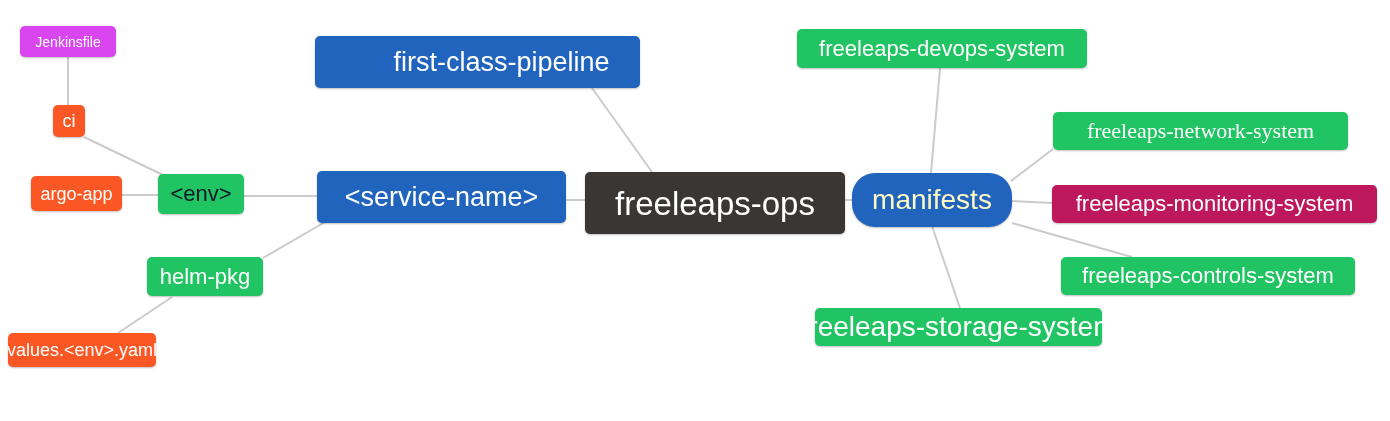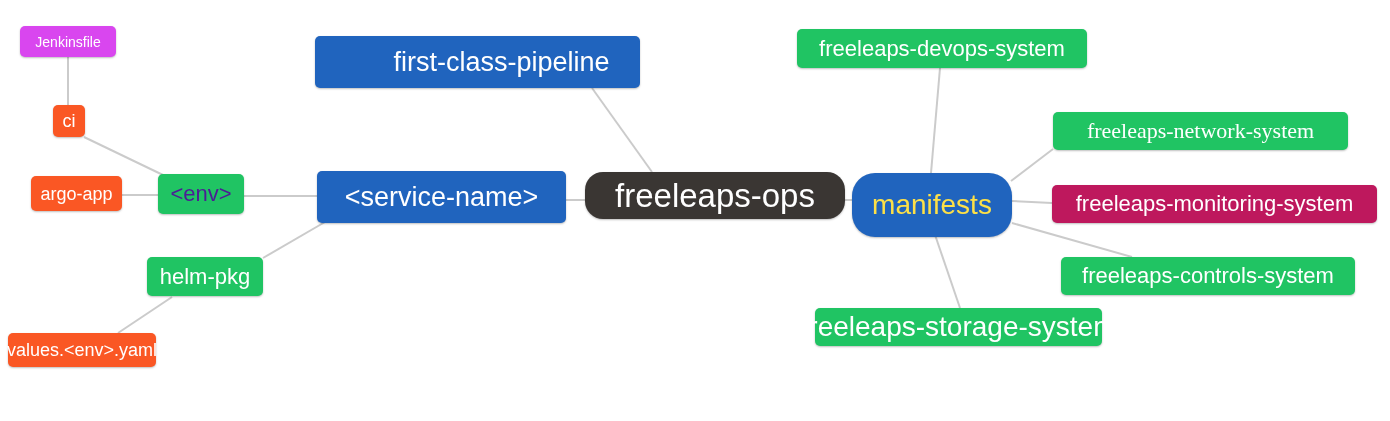--- a/index.html
+++ b/index.html
@@ -53,25 +53,25 @@
       <line x1="931" y1="173" x2="940" y2="68" stroke="#CBCBCB" stroke-width="2"></line>
       <line x1="1011" y1="181" x2="1053" y2="149" stroke="#CBCBCB" stroke-width="2"></line>
       <line x1="1012" y1="201" x2="1052" y2="203" stroke="#CBCBCB" stroke-width="2"></line>
       <line x1="1012" y1="223" x2="1132" y2="257" stroke="#CBCBCB" stroke-width="2"></line>
       <line x1="932" y1="226" x2="960" y2="308" stroke="#CBCBCB" stroke-width="2"></line>
     </svg>
 
 <div class="node" style="left: 20px; top: 26px; width: 96px; height: 31px; font-size: 14px; background: #d946ef; color: rgb(255, 255, 255);">Jenkinsfile</div>
     <div class="node" style="left: 53px; top: 105px; width: 32px; height: 32px; font-size: 18px; background: rgb(250, 87, 36); color: rgb(255, 255, 255);">ci</div>
     <div class="node" style="left: 31px; top: 176px; width: 91px; height: 35px; font-size: 18px; background: rgb(250, 87, 36); color: rgb(255, 255, 255);">argo-app</div>
-    <div class="node" style="left: 158px; top: 174px; width: 86px; height: 40px; font-size: 22px; background: rgb(32, 196, 99); color: #4c1d95;">&lt;env&gt;</div>
+    <div class="node" style="left: 158px; top: 174px; width: 86px; height: 40px; font-size: 22px; background: rgb(32, 196, 99); color: #0f172a;">&lt;env&gt;</div>
     <div class="node" style="left: 147px; top: 257px; width: 116px; height: 39px; font-size: 22px; background: rgb(32, 196, 99); color: rgb(255, 255, 255);">helm-pkg</div>
     <div class="node" style="left: 8px; top: 333px; width: 148px; height: 34px; font-size: 18px; background: rgb(250, 87, 36); color: rgb(255, 255, 255);">values.&lt;env&gt;.yaml</div>
     <div class="node" style="left: 315px; top: 36px; width: 277px; height: 52px; font-size: 27px; background: rgb(32, 100, 190); color: rgb(255, 255, 255); padding-left: 48px;">first-class-pipeline</div>
     <div class="node" style="left: 317px; top: 171px; width: 249px; height: 52px; font-size: 27px; background: rgb(32, 100, 190); color: rgb(255, 255, 255);">&lt;service-name&gt;</div>
-    <div class="node" style="left: 585px; top: 172px; width: 260px; height: 47px; font-size: 33px; background: rgb(58, 54, 51); color: rgb(255, 255, 255); border-radius: 18px;">freeleaps-ops</div>
-    <div class="node" style="left: 852px; top: 173px; width: 160px; height: 64px; font-size: 28px; background: rgb(32, 100, 190); color: #fde047; border-radius: 23px;">manifests</div>
+    <div class="node" style="left: 585px; top: 172px; width: 260px; height: 62px; font-size: 33px; background: rgb(58, 54, 51); color: rgb(255, 255, 255);">freeleaps-ops</div>
+    <div class="node" style="left: 852px; top: 173px; width: 160px; height: 54px; font-size: 28px; background: rgb(32, 100, 190); color: #fef9c3; border-radius: 23px;">manifests</div>
     <div class="node" style="left: 797px; top: 29px; width: 290px; height: 39px; font-size: 22px; background: rgb(32, 196, 99); color: rgb(255, 255, 255);">freeleaps-devops-system</div>
     <div class="node" style="left: 1053px; top: 112px; width: 295px; height: 38px; font-size: 22px; background: rgb(32, 196, 99); color: rgb(255, 255, 255); font-family: Liberation Serif, serif;">freeleaps-network-system</div>
     <div class="node" style="left: 1052px; top: 185px; width: 325px; height: 38px; font-size: 22px; background: #be185d; color: rgb(255, 255, 255);">freeleaps-monitoring-system</div>
     <div class="node" style="left: 1061px; top: 257px; width: 294px; height: 38px; font-size: 22px; background: rgb(32, 196, 99); color: rgb(255, 255, 255);">freeleaps-controls-system</div>
     <div class="node" style="left: 815px; top: 308px; width: 287px; height: 38px; font-size: 28px; background: rgb(32, 196, 99); color: rgb(255, 255, 255);">freeleaps-storage-system</div>
   </div>
 
 </body></html>

